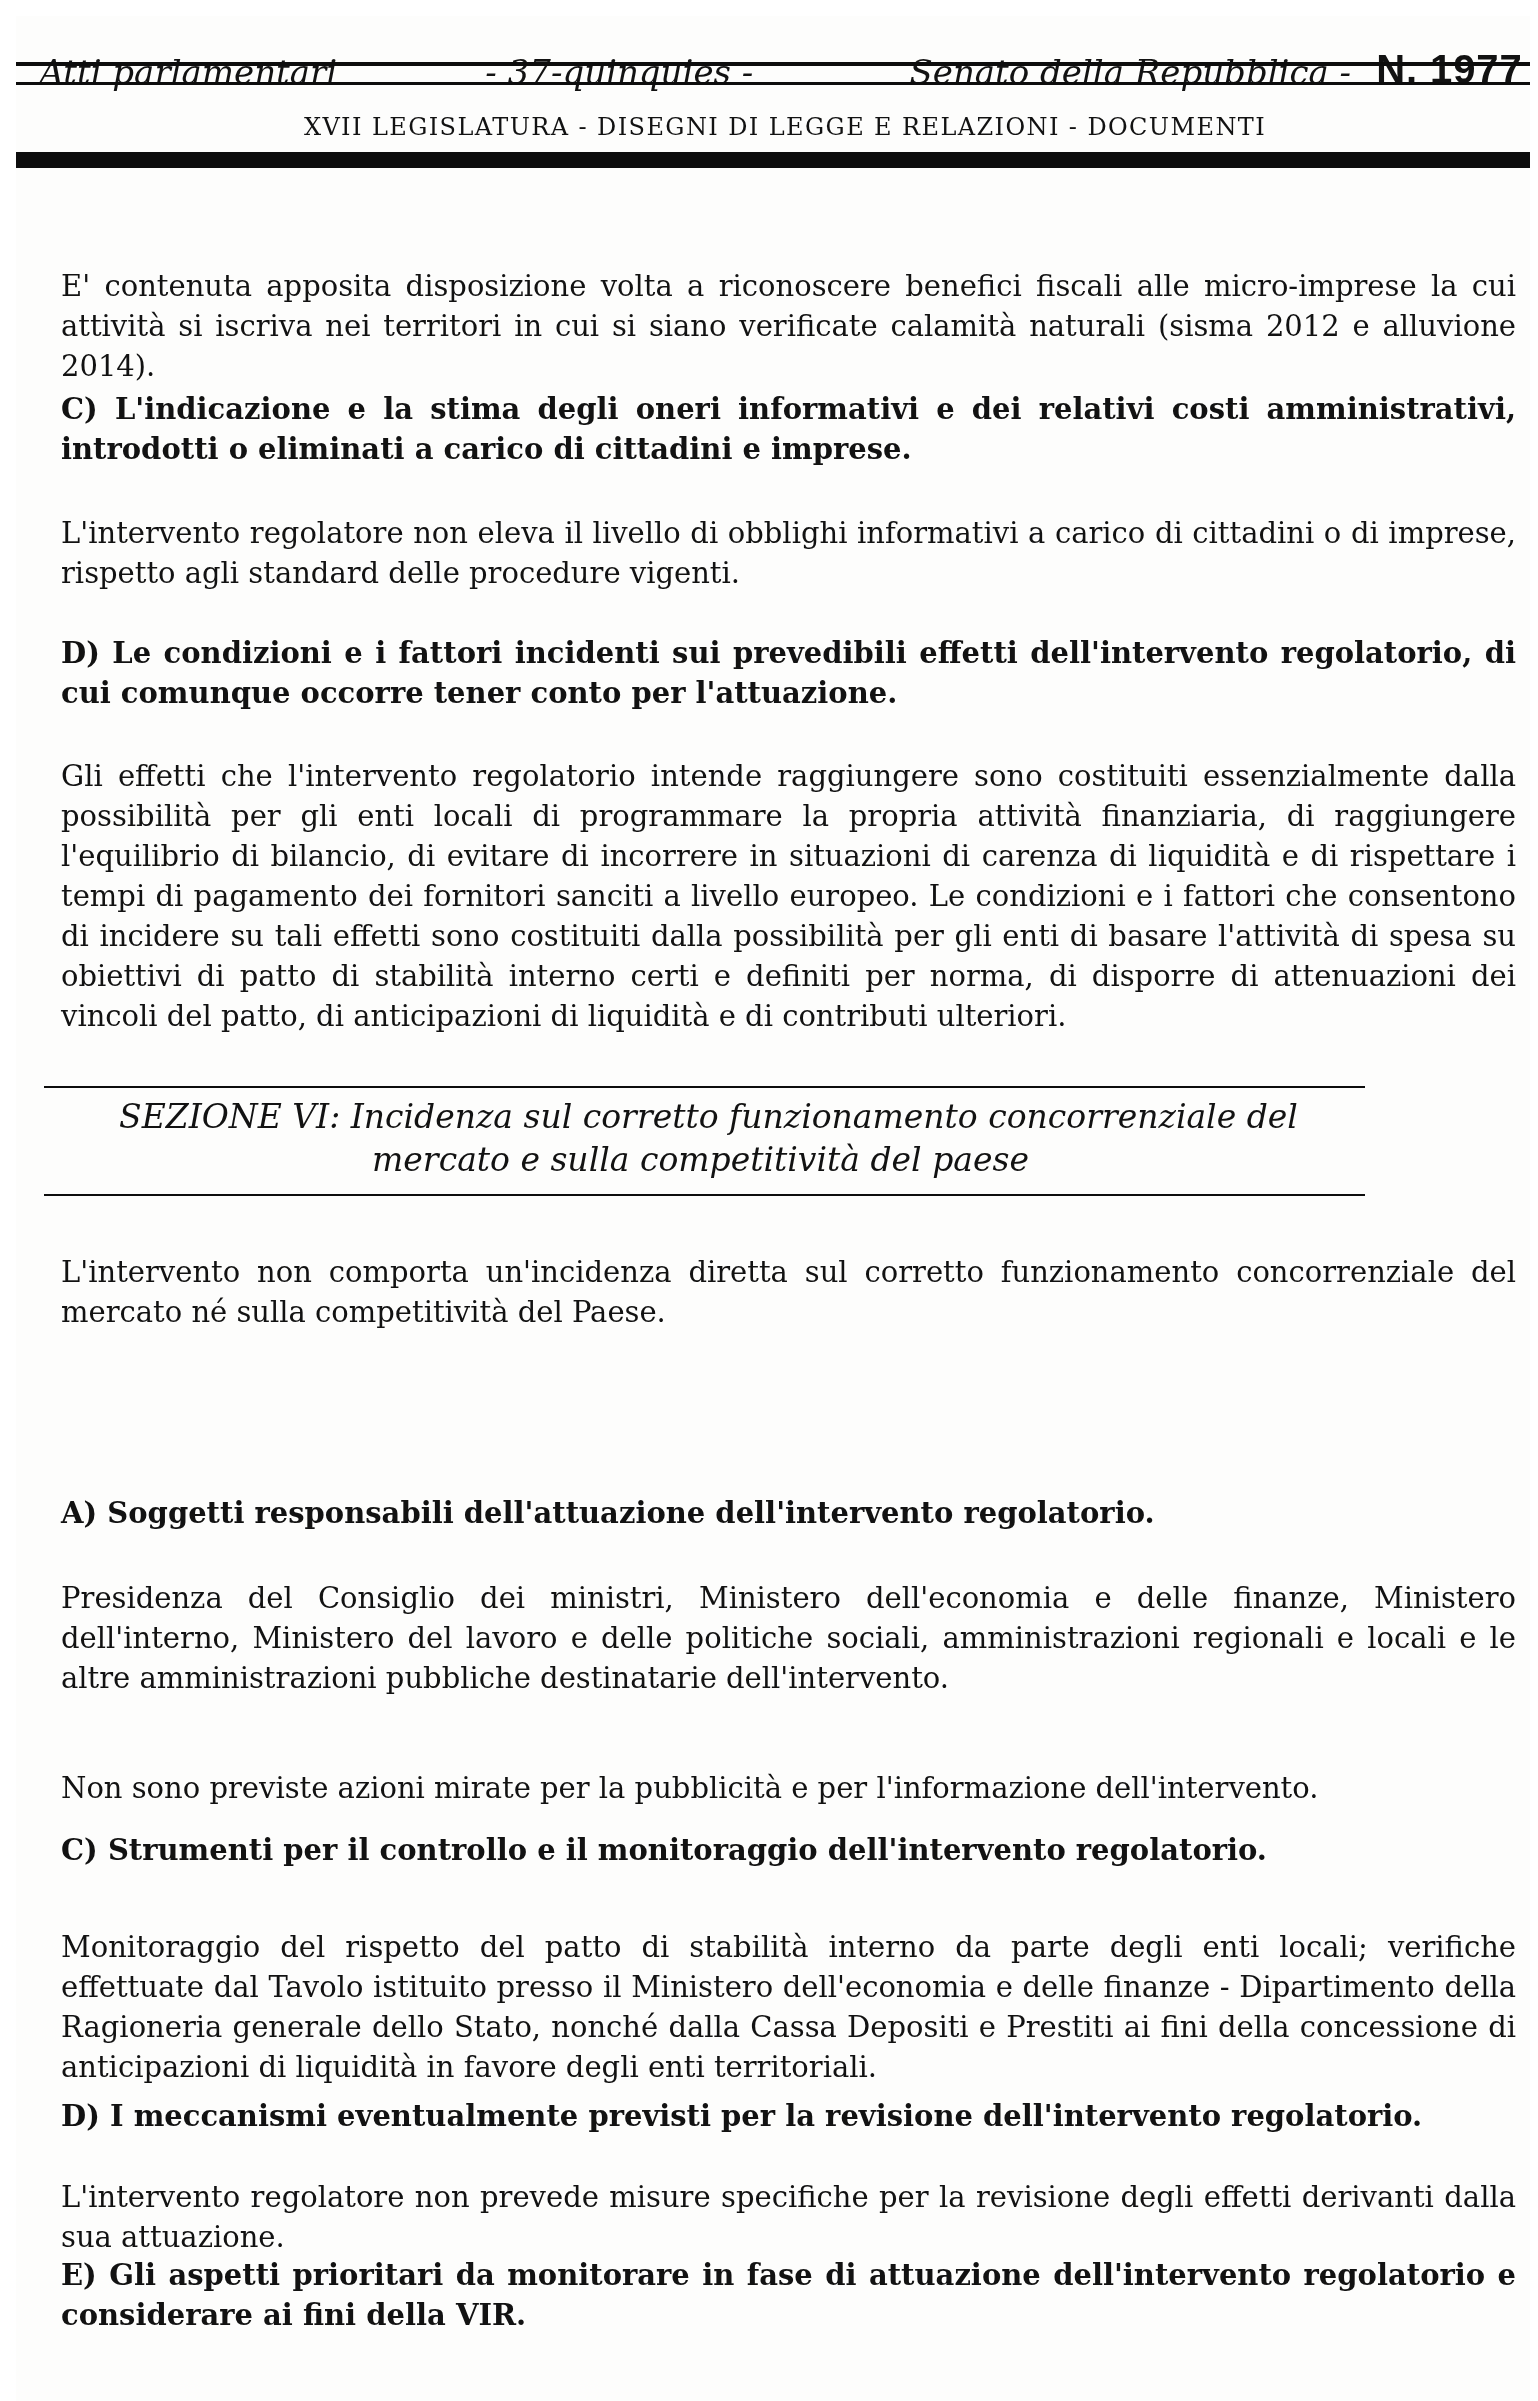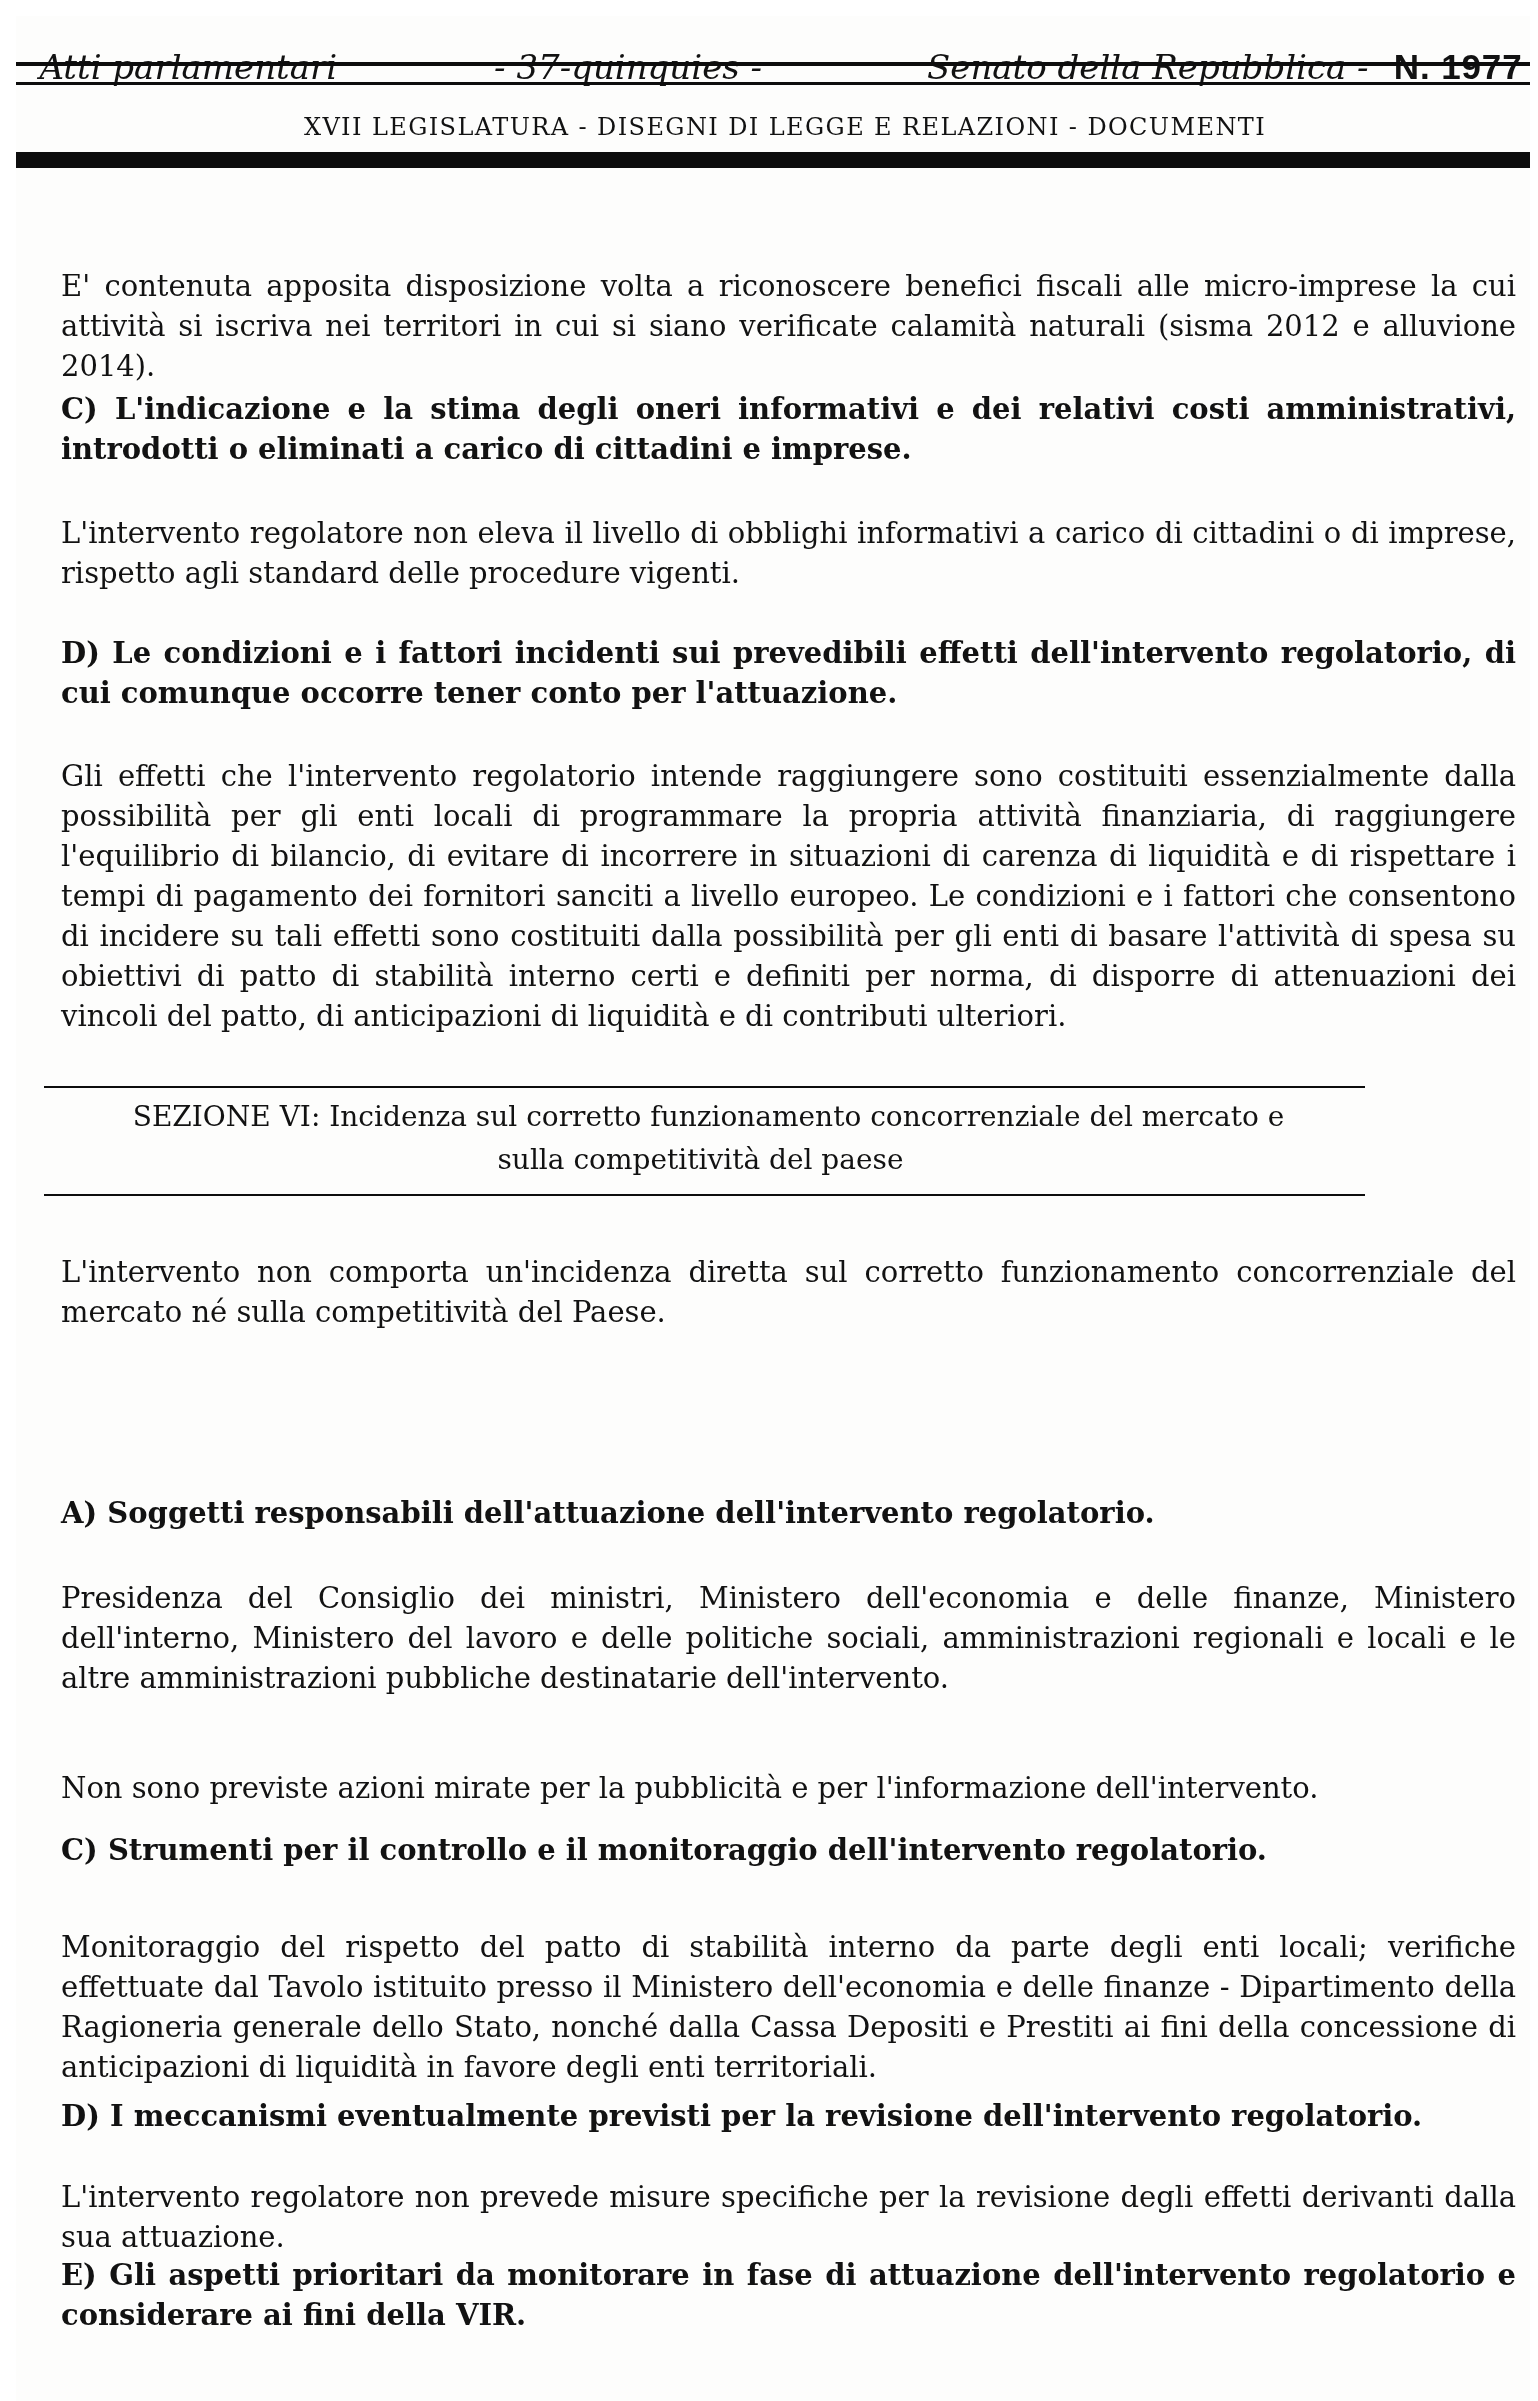--- a/index.html
+++ b/index.html
@@ -22,21 +22,21 @@
     align-items: baseline;
     font-style: italic;
     font-size: 34px;
     white-space: nowrap;
   }
   .hdr-right { display: flex; align-items: flex-end; gap: 9.2px; }
   .hdr-num {
     font-style: normal;
     font-weight: bold;
     font-family: "Liberation Sans", sans-serif;
-    font-size: 35px;
+    font-size: 40px;
     letter-spacing: 0.9px;
   }
   .rule-double {
     position: absolute;
     top: 46px; left: 0; right: 0;
     height: 13px;
     border-top: 4.6px solid #0d0d0d;
     border-bottom: 3.7px solid #0d0d0d;
   }
   .hdr-sub {
@@ -64,21 +64,22 @@
   }
   .bold { font-weight: bold; }
   
   .sez {
     position: absolute;
     left: 28px;
     width: 1321px;
     border-top: 2.8px solid #0d0d0d;
     border-bottom: 2.8px solid #0d0d0d;
     text-align: center;
-    font-size: 28px;
+    font-style: italic;
+    font-size: 33px;
     line-height: 43px;
     padding: 7.4px 65px 13px 65px;
   }
   .sez.one-line { padding: 7.4px 37px 11px 37px; }
   
   .scroll-thumb {
     position: absolute;
     top: 2390px;
     left: 451px;
     width: 459px;

